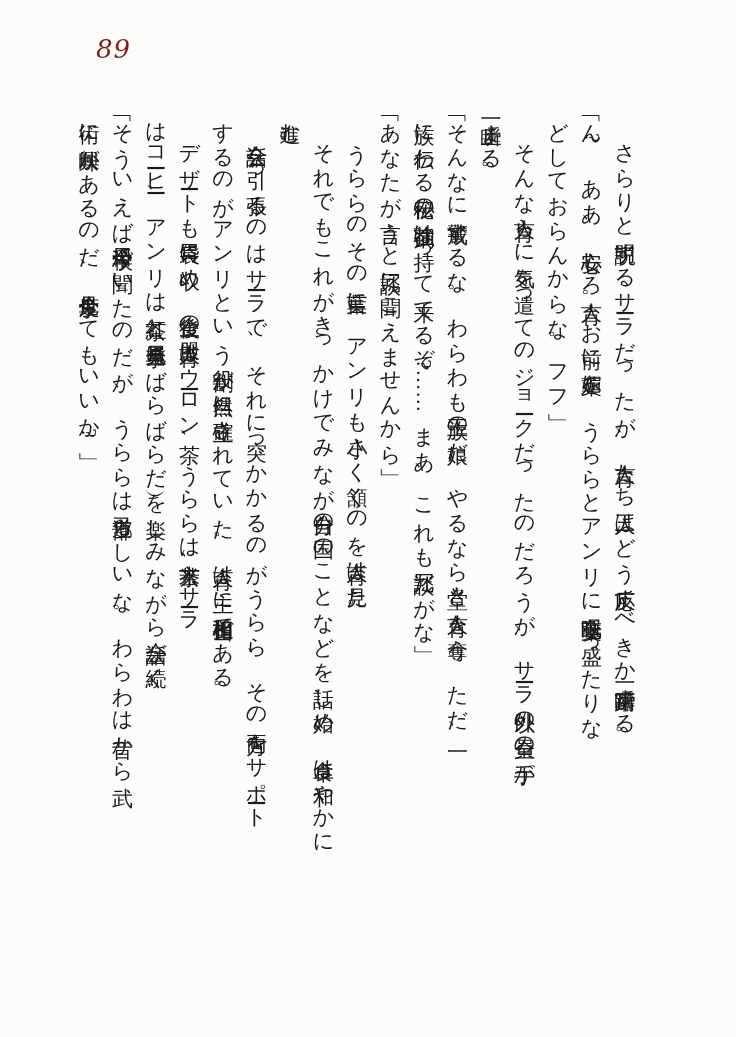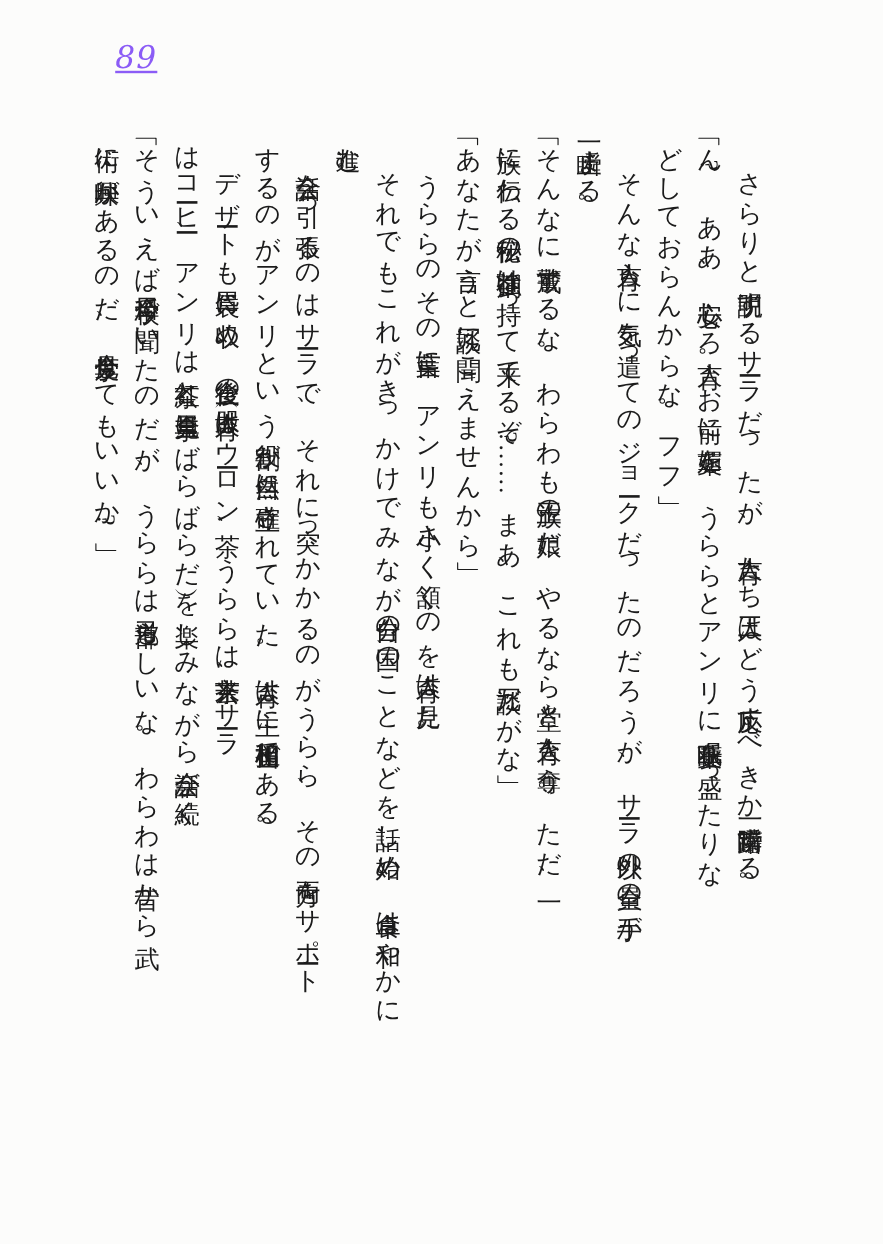--- a/index.html
+++ b/index.html
@@ -18,24 +18,23 @@
     height: 1037px;
     background: #fcfcfb;
     overflow: hidden;
   }
   .page-number {
     position: absolute;
     top: 34px;
     left: 96px;
     font-size: 26px;
     font-style: italic;
-    color: #8b5cf6;
+    color: #7f1d1d;
     font-family: "DejaVu Serif", serif;
     letter-spacing: 1px;
-    text-decoration: underline;
   }
   .text-block {
     position: absolute;
     top: 108px;
     right: 95px;
     height: 848px;
     writing-mode: vertical-rl;
     -webkit-writing-mode: vertical-rl;
     text-orientation: mixed;
     font-size: 21px;

